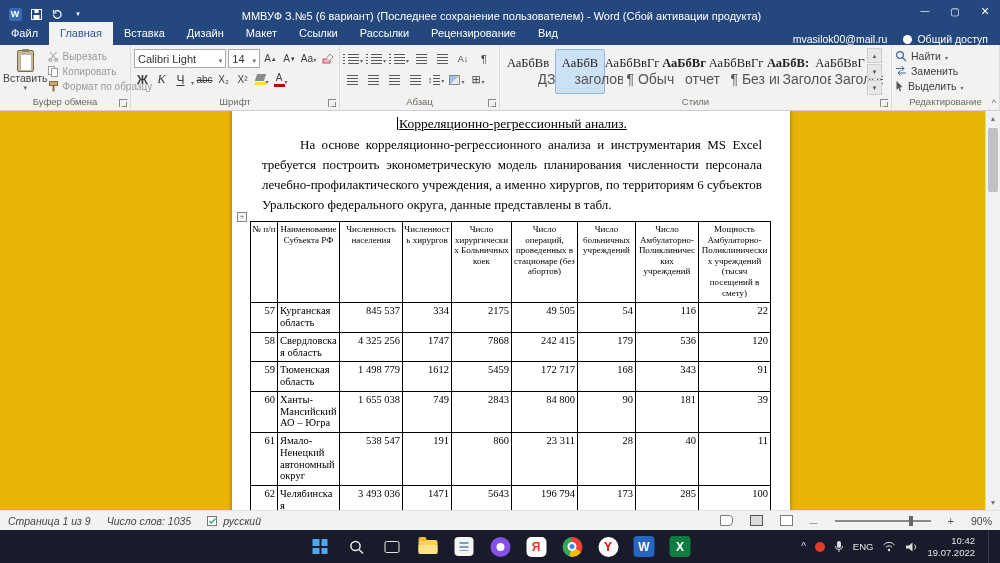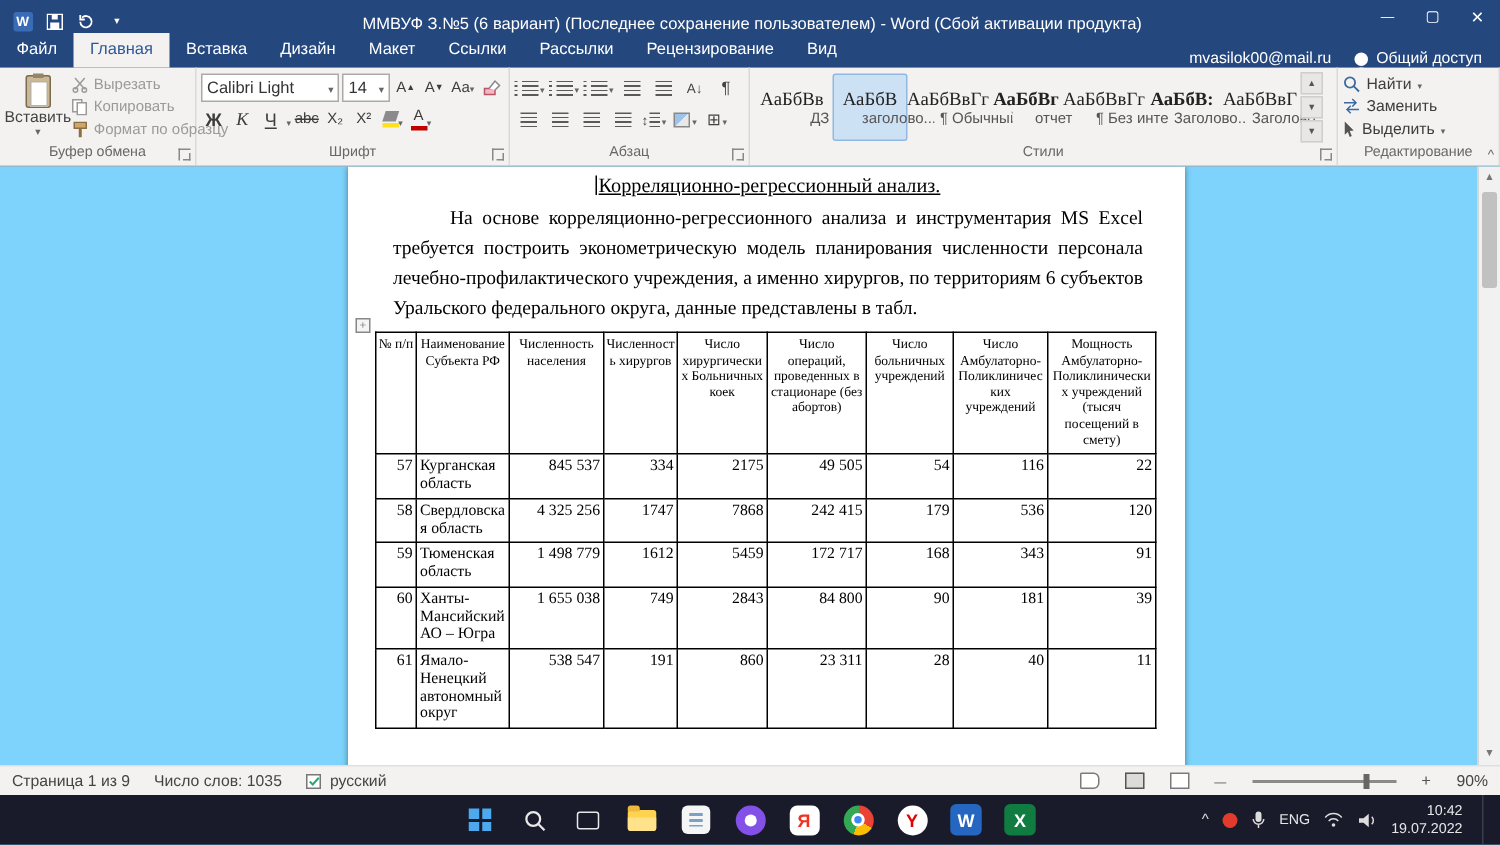--- a/index.html
+++ b/index.html
@@ -81,33 +81,33 @@
   .gl { width:11px; height:10px; background:repeating-linear-gradient(to bottom,#5a5a5a 0 1px,transparent 1px 3px); display:inline-block; }
   .dots { width:2px; height:10px; background:repeating-linear-gradient(to bottom,#5a5a5a 0 1px,transparent 1px 3px); display:inline-block; margin-right:2px; }
   .shade { width:11px; height:10px; background:linear-gradient(135deg,#9ec3e8 50%,#e8e8e8 50%); border:1px solid #888; }
 
   
   .g-sty { width:392px; }
   .gallery { display:flex; gap:2px; padding-top:1px; }
   .sitem { width:50px; height:45px; display:flex; flex-direction:column; align-items:center; justify-content:center;
            border:1px solid transparent; border-radius:2px; background:#fff0; }
   .sitem .prev { font-family:"Liberation Serif",serif; font-size:12.5px; color:#222; white-space:nowrap; }
-  .sitem .snm { font-size:10px; color:#555; white-space:nowrap; max-width:48px; overflow:hidden;margin-left:37px; }
+  .sitem .snm { font-size:14px; color:#555; white-space:nowrap; max-width:48px; overflow:hidden;margin-left:37px; }
   .sitem.selected { background:#cde1f5; border-color:#8fb8e2; }
   .gctl { width:15px; display:flex; flex-direction:column; gap:1px; margin-left:2px; }
   .gctl span { flex:1; background:#e9e7e5; border:1px solid #d0cecc; font-size:6px; color:#555;
                display:flex; align-items:center; justify-content:center; }
 
   
   .g-edit { width:108px; }
   .erow { display:flex; align-items:flex-start; gap:4px; height:15px; font-size:10.5px; color:#3d3d3d; }
   .ecar::after { content:"▾"; font-size:6px; color:#666; }
 
   
-  .docarea { flex:1; background:#7dd3fc; position:relative; overflow:hidden; }
+  .docarea { flex:1; background:#eab308; position:relative; overflow:hidden; }
   .page { position:absolute; left:232px; top:0; width:558px; height:420px; background:#fff;
           box-shadow:0 0 4px rgba(0,0,0,.45); padding:5px 28px 0 30px;
           font-family:"Liberation Serif",serif; color:#000; }
   .heading { text-align:center; font-size:13.5px; margin-bottom:3px; }
   .heading .htext { text-decoration:underline; }
   .caret-line { display:inline-block; width:1px; height:13px; background:#000; vertical-align:-2px; margin-right:1px; }
   .para { font-size:13px; line-height:20px; text-align:justify; text-indent:38px; }
   .dtablewrap { position:relative; margin-top:6px; margin-left:-12px; }
   .thandle { position:absolute; left:-13px; top:-9px; width:10px; height:10px; border:1px solid #888; background:#f4f4f4;
              font-size:8px; line-height:8px; text-align:center; color:#666; }
@@ -120,21 +120,21 @@
   .dtable td.name { text-align:left; }
 
   .vscroll { position:absolute; right:0; top:0; bottom:0; width:15px; background:#f1f1f1; border-left:1px solid #d6d6d6; }
   .varrow { height:15px; display:flex; align-items:center; justify-content:center; font-size:7px; color:#777; }
   .vthumb { position:absolute; left:2px; right:2px; top:17px; height:64px; background:#c1c1c1; border-radius:2px; }
   .varrow.bottom { position:absolute; bottom:0; left:0; right:0; }
 
   
   .statusbar { flex:0 0 20px; background:#f3f2f1; border-top:1px solid #e1dfdd; display:flex; align-items:center;
                font-size:10.5px; color:#444; }
-  .sb-item { padding:0 8px; display:flex; align-items:center; gap:4px; }
+  .sb-item { padding:0 8px; display:flex; align-items:center; gap:4px;font-style:italic; }
   .sb-right { margin-left:auto; display:flex; align-items:center; gap:17px; padding-right:8px; }
   .viewic { width:13px; height:11px; border:1px solid #7a7a7a; background:#fff; }
   .viewic.sel { background:#dbdbdb; border-color:#555; }
   .viewic.book { border-radius:1px 4px 4px 1px; }
   .zoomtrack { width:96px; height:2px; background:#8a8a8a; position:relative; }
   .zoomthumb { position:absolute; left:74px; top:-4px; width:4px; height:10px; background:#666; }
   .zbtn { font-size:11px; color:#555; }
   .zbtn.minus::after { content:"—"; font-size:8px; }
   .zbtn.plus::after { content:"+"; }
 
@@ -540,20 +540,31 @@
                 <td class="num">61</td>
                 <td class="name">Ямало-Ненецкий автономный округ</td>
                 <td class="num">538 547</td>
                 <td class="num">191</td>
                 <td class="num">860</td>
                 <td class="num">23 311</td>
                 <td class="num">28</td>
                 <td class="num">40</td>
                 <td class="num">11</td>
               </tr>
+              <tr>
+                <td class="num">62</td>
+                <td class="name">Челябинская</td>
+                <td class="num">3 493 036</td>
+                <td class="num">1471</td>
+                <td class="num">5643</td>
+                <td class="num">196 794</td>
+                <td class="num">173</td>
+                <td class="num">285</td>
+                <td class="num">100</td>
+              </tr>
             </tbody>
         </table>
       </div>
     </div>
     <div class="vscroll">
       <div class="varrow">▲</div>
       <div class="vthumb"></div>
       <div class="varrow bottom">▼</div>
     </div>
   </div>

